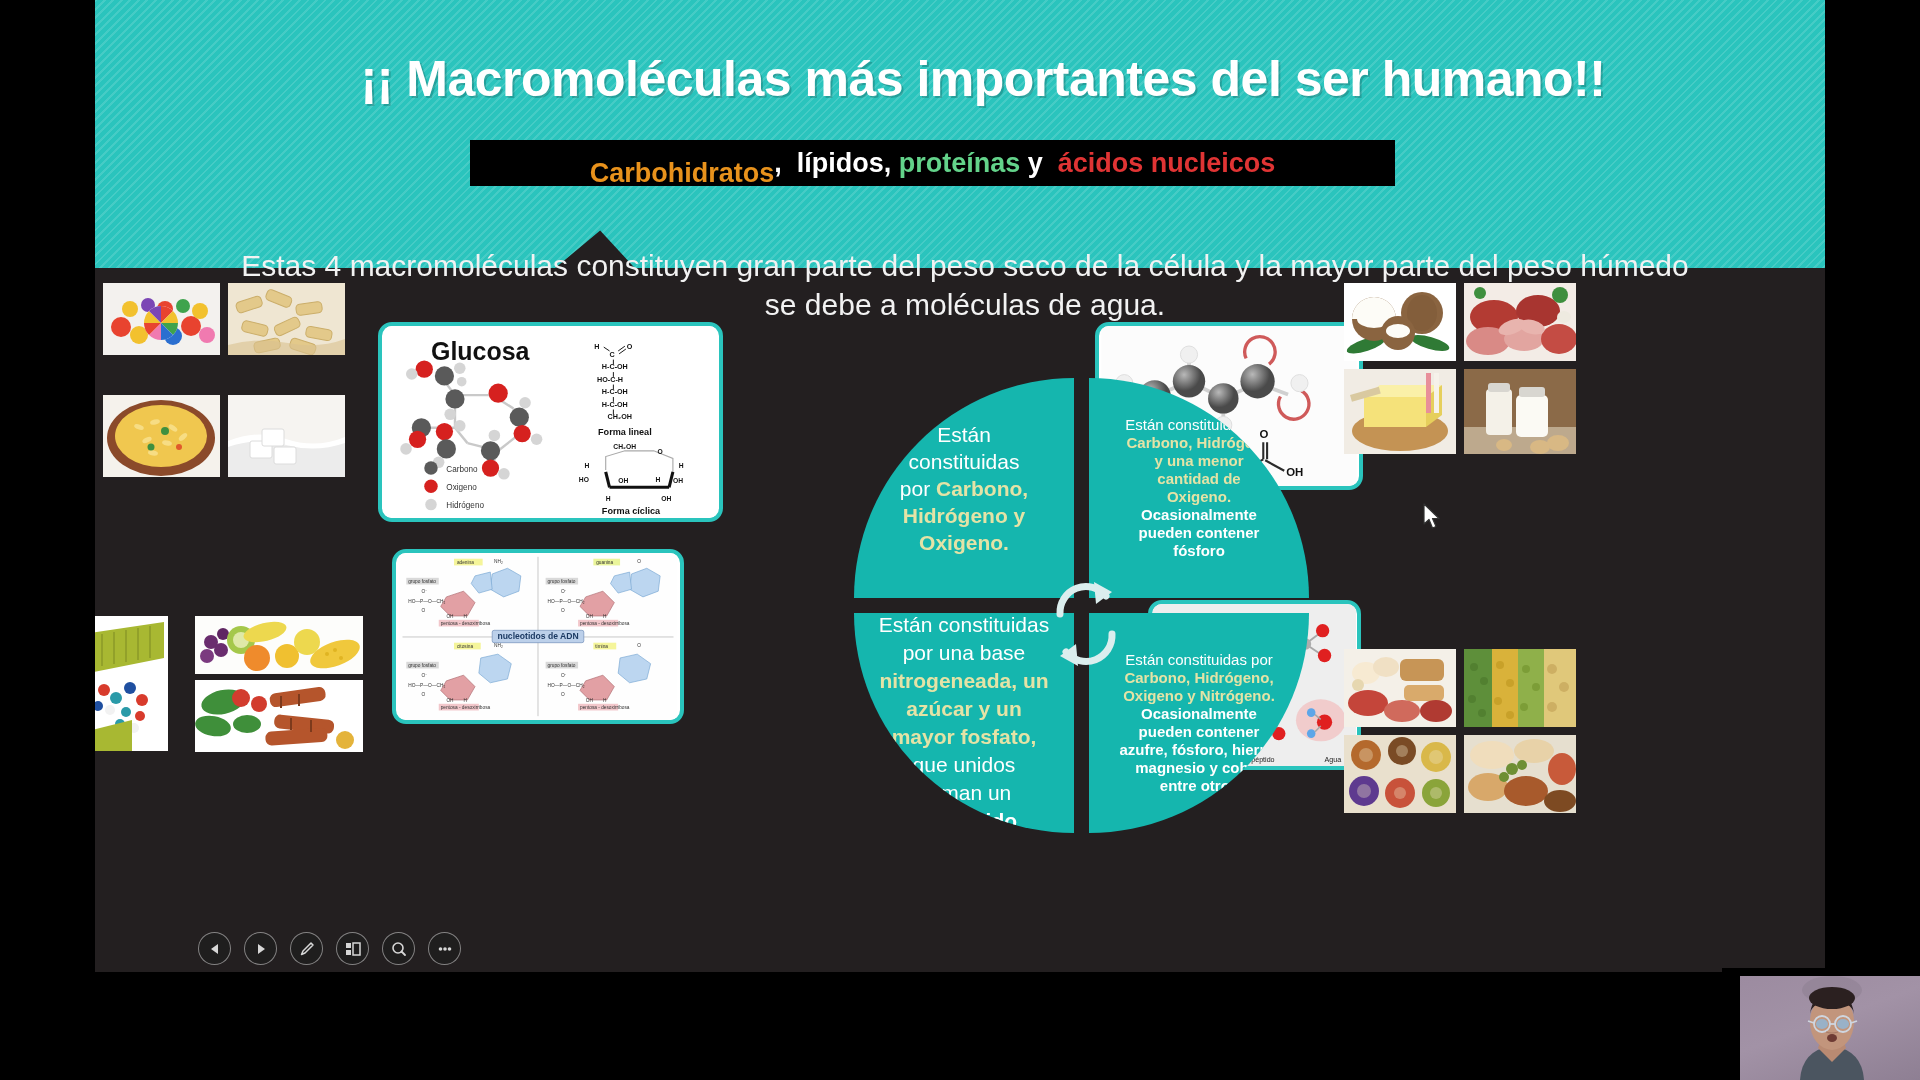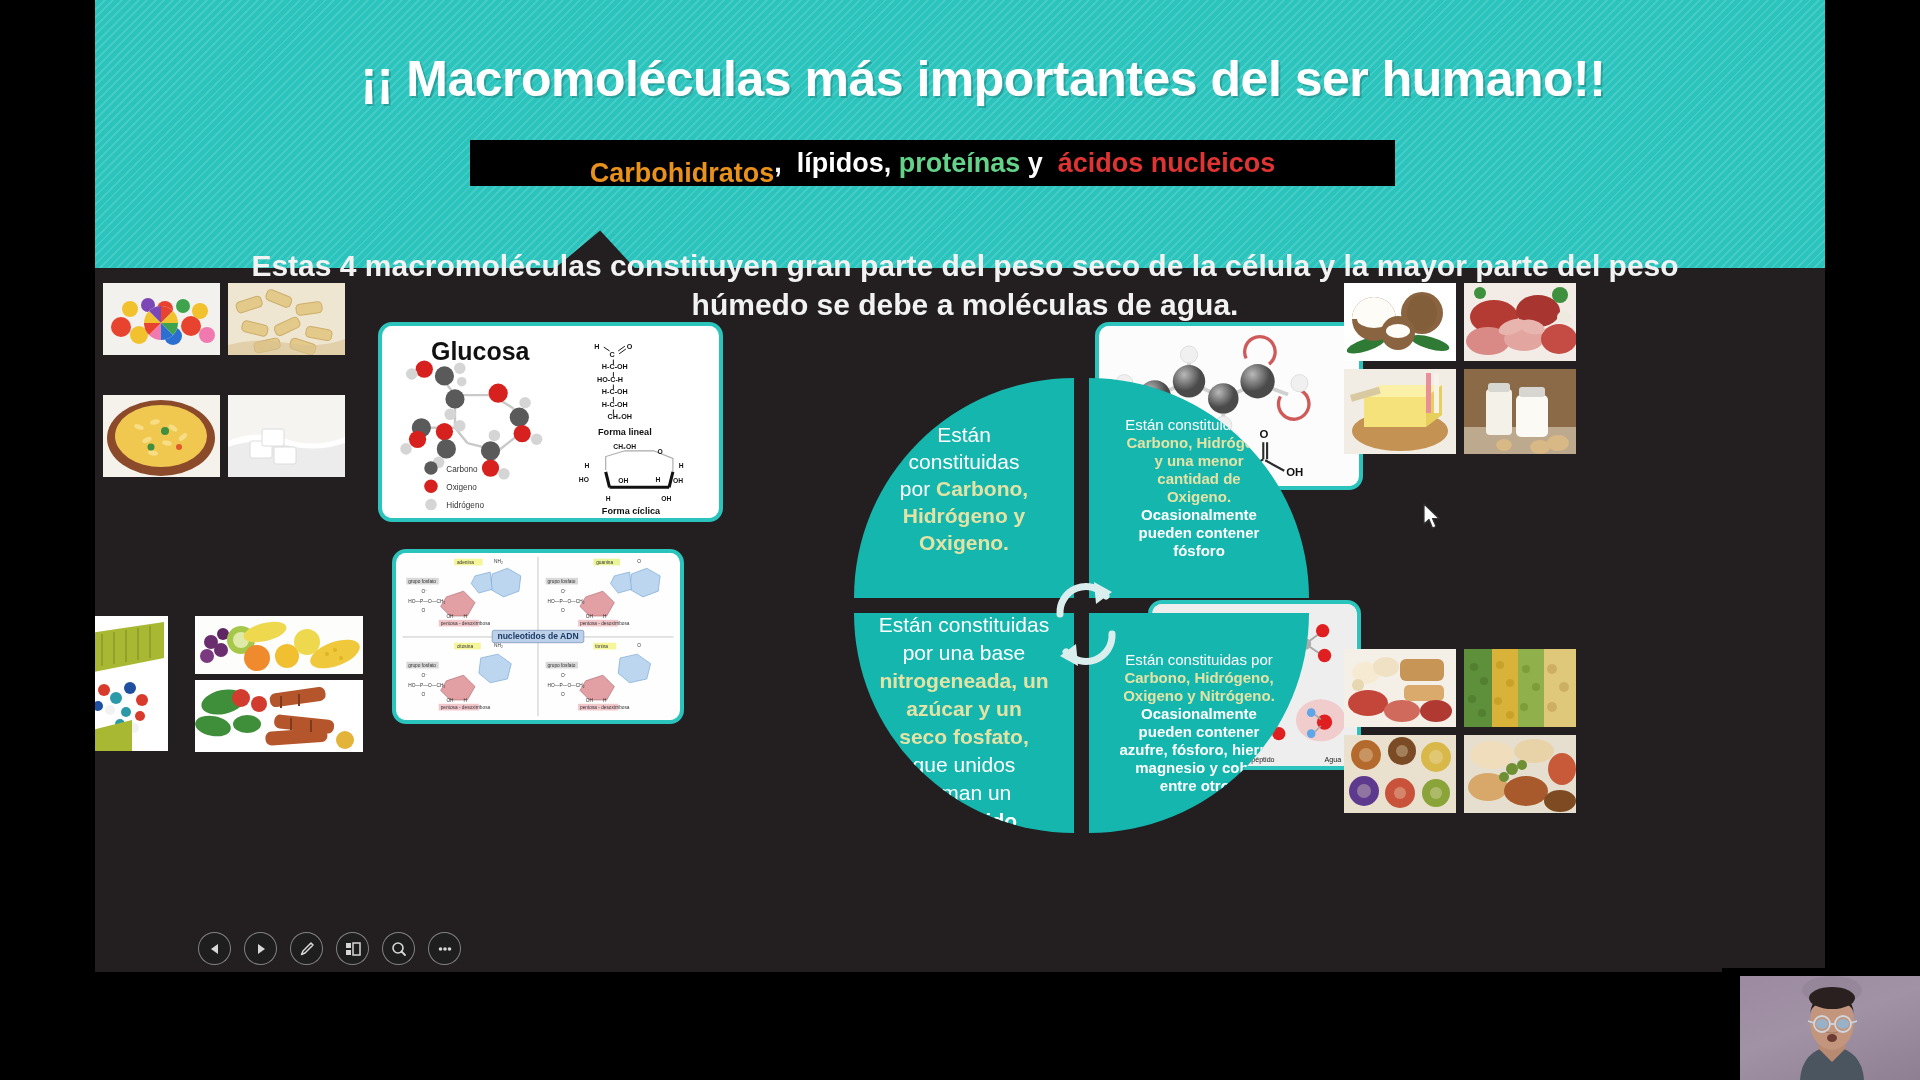--- a/index.html
+++ b/index.html
@@ -46,21 +46,21 @@
   .sb-carb { color: #e8921c; margin-top: 20px; }
   .sb-lip  { color: #ffffff; }
   .sb-prot { color: #63d38a; }
   .sb-y    { color: #ffffff; }
   .sb-acid { color: #e03434; }
 
   
   .body-text {
     position: absolute; left: 140px; top: 246px; width: 1460px;
     text-align: center; color: #f2f2f2;
-    font-size: 30px; line-height: 39px; font-weight: 700;
+    font-size: 30px; line-height: 39px; font-weight: 400;
     font-family: "Liberation Sans", sans-serif;
   }
 
   
   .photo { position: absolute; overflow: hidden; background: #ddd; }
   .photo .ph-inner { width: 100%; height: 100%; }
 
   
   .card {
     position: absolute; background: #ffffff;
@@ -550,21 +550,21 @@
           Están<br>constituidas<br>por <b class="hl">Carbono,</b><br><b class="hl">Hidrógeno y</b><br><b class="hl">Oxigeno.</b>
         </div>
       </div>
       <div class="quad q-tr">
         <div class="q-text">
           Están constituidas por<br><b class="hl">Carbono, Hidrógeno</b><br><b class="hl">y una menor</b><br><b class="hl">cantidad de</b><br><b class="hl">Oxigeno.</b><br><b class="wb">Ocasionalmente</b><br><b class="wb">pueden contener</b><br><b class="wb">fósforo</b>
         </div>
       </div>
       <div class="quad q-bl">
         <div class="q-text">
-          Están constituidas<br>por una base<br><b class="hl">nitrogeneada, un</b><br><b class="hl">azúcar y un</b><br><b class="hl">seco fosfato,</b><br>que unidos<br>forman un<br><b class="wb">nucleótido</b>
+          Están constituidas<br>por una base<br><b class="hl">nitrogeneada, un</b><br><b class="hl">azúcar y un</b><br><b class="hl">mayor fosfato,</b><br>que unidos<br>forman un<br><b class="wb">nucleótido</b>
         </div>
       </div>
       <div class="quad q-br">
         <div class="q-text">
           Están constituidas por<br><b class="hl">Carbono, Hidrógeno,</b><br><b class="hl">Oxigeno y Nitrógeno.</b><br><b class="wb">Ocasionalmente</b><br><b class="wb">pueden contener</b><br><b class="wb">azufre, fósforo, hierro,</b><br><b class="wb">magnesio y cobre</b><br><b class="wb">entre otros</b>
         </div>
       </div>
       <svg class="pie-arrow pa-1" viewBox="0 0 64 64">
         <path d="M6,40 A26,26 0 0 1 52,22" fill="none" stroke="#dbeeee" stroke-width="7" stroke-linecap="round"></path>
         <polygon points="40,8 58,18 42,30" fill="#dbeeee"></polygon>

